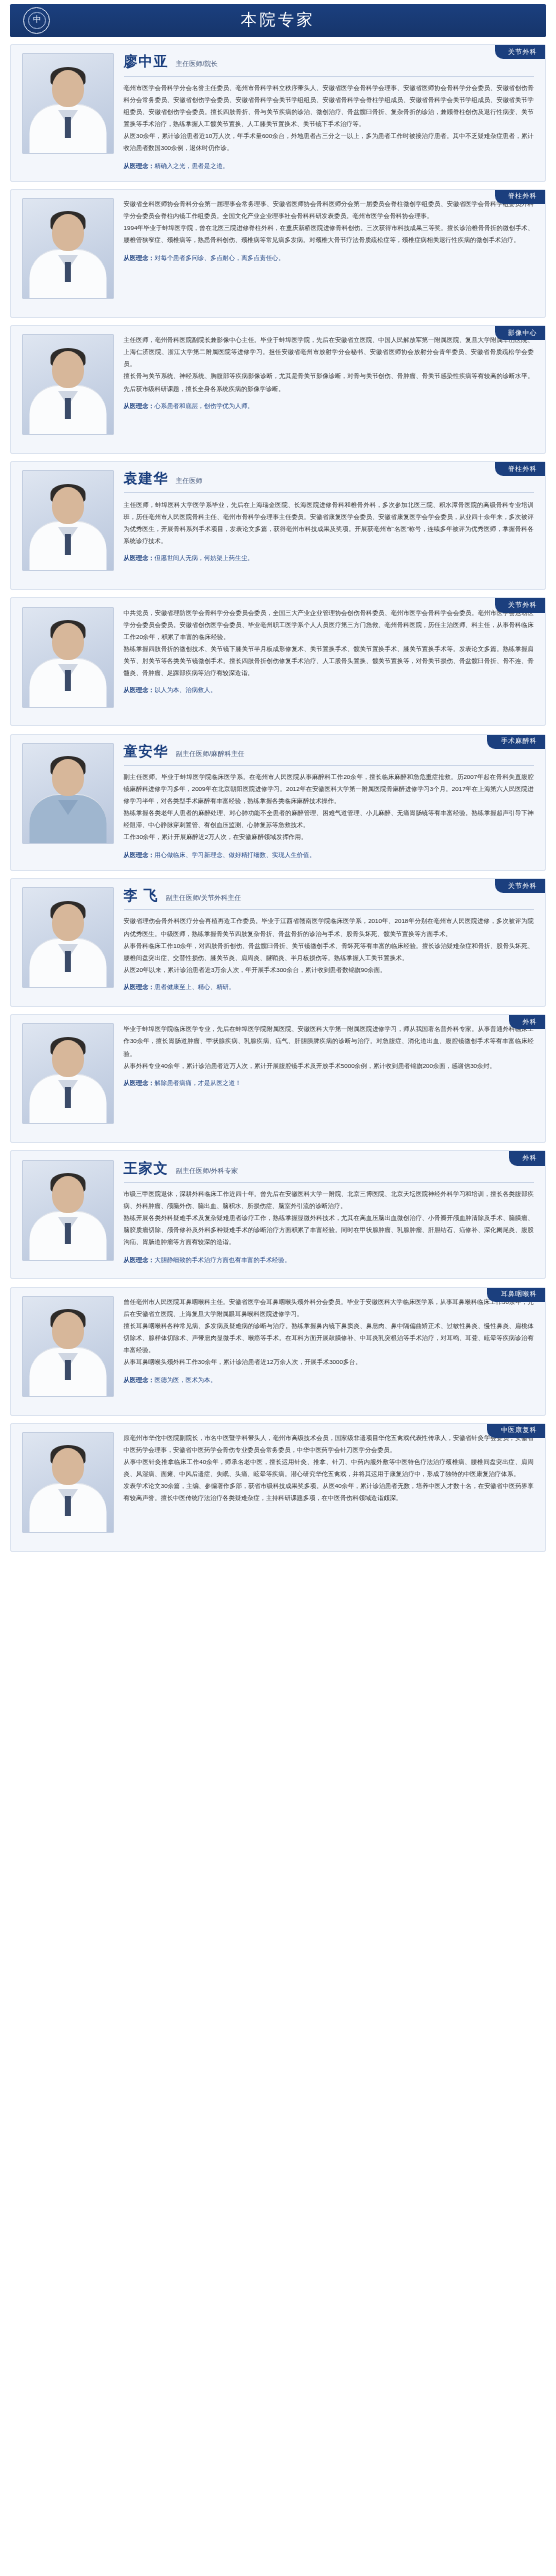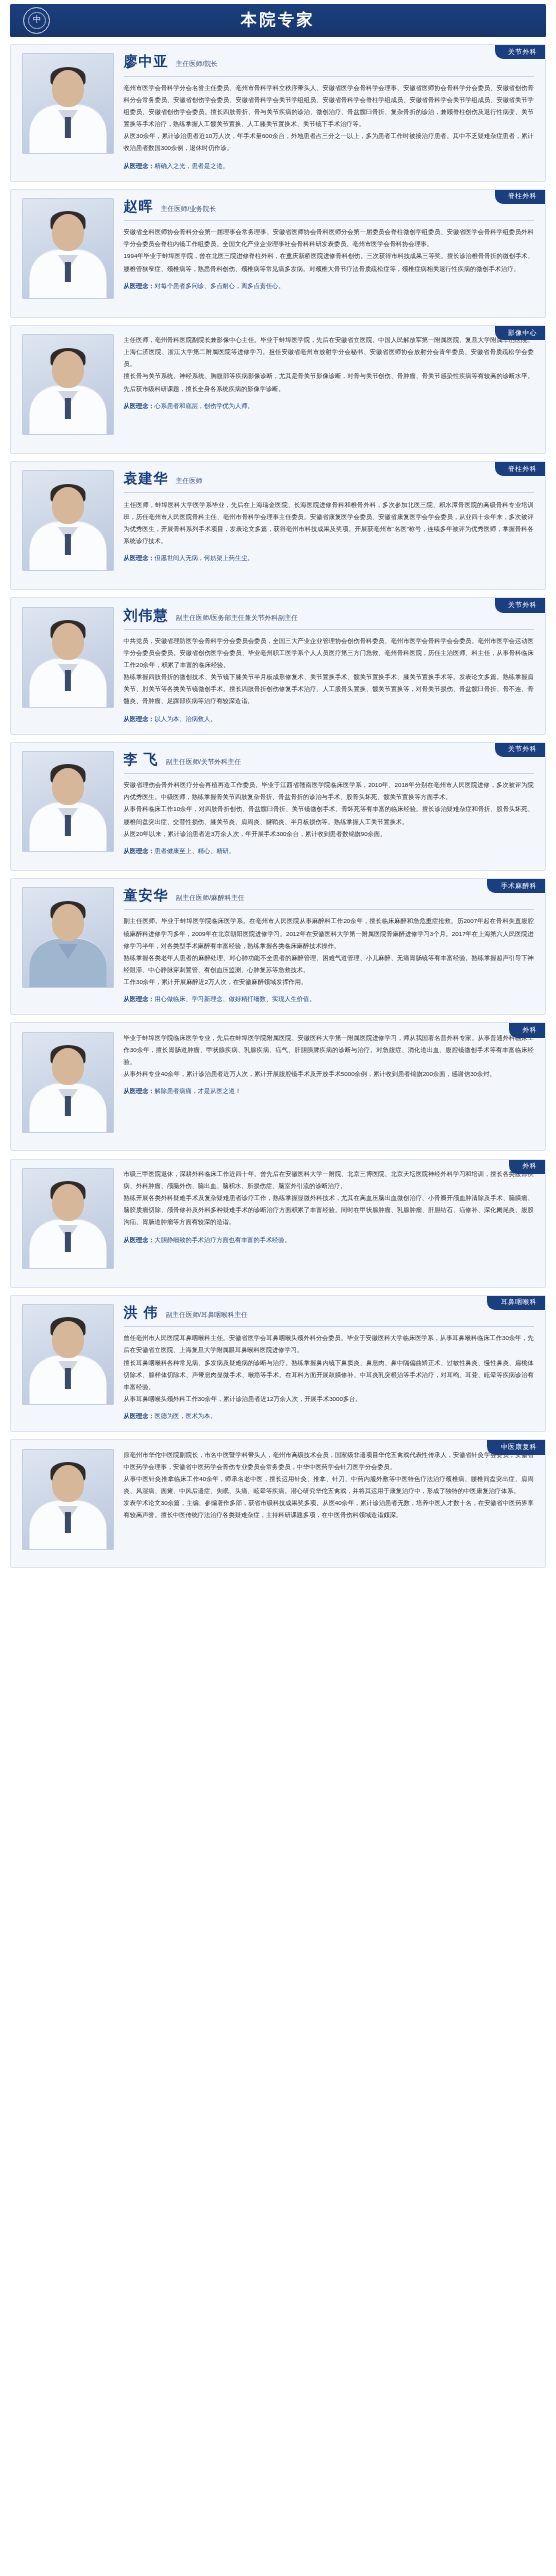--- a/index.html
+++ b/index.html
@@ -38,21 +38,21 @@
   }
   .banner-logo .inner {
     width: 17.5px; height: 17.5px; border-radius: 50%;
     border: 0.5px solid #9fb2d6;
     display:flex; align-items:center; justify-content:center;
     font-size: 8.2px;
   }
   .banner-title {
     color: #ffffff;
     font-size: 16px;
-    font-weight: bold;
+    font-weight: normal;
     letter-spacing: 2.6px;
   }
 
   
   .card {
     position: relative;
     width: 536px;
     margin: 7.2px auto 0 auto;
     background: #f3f6fb;
     border: 0.5px solid #dbe3ef;
@@ -200,24 +200,20 @@
       <div class="photo-col">
         <div class="photo white-coat">
           <div class="body"></div>
           <div class="collar"></div>
           <div class="tie"></div>
           <div class="hair"></div>
           <div class="head"></div>
         </div>
       </div>
       <div class="info-col">
-        <div class="name-row">
-          <span class="name">赵晖</span>
-          <span class="title">主任医师/业务院长</span>
-        </div>
         <p class="bio">安徽省全科医师协会骨科分会第一届理事会常务理事、安徽省医师协会骨科医师分会第一届委员会脊柱微创学组委员、安徽省医学会骨科学组委员外科学分会委员会脊柱内镜工作组委员。全国文化产业企业理事社会骨科科研发表委员。亳州市医学会骨科协会理事。</p>
             <p class="bio">1994年毕业于蚌埠医学院，曾在北医三院进修脊柱外科，在重庆新桥医院进修骨科创伤。三次获得市科技成果三等奖。擅长诊治椎骨骨折的微创手术、腰椎管狭窄症、颈椎病等，熟悉骨科创伤、颈椎病等常见病多发病。对颈椎大骨节疗法骨质疏松症等，颈椎症病相关退行性疾病的微创手术治疗。</p>
         <p class="motto"><b>从医理念：</b><span>对每个患者多问诊、多点耐心，离多点责任心。</span></p>
       </div>
     </div>
       </div>
       <div class="card">
     <div class="dept-tag">影像中心</div>
     <div class="card-body">
       <div class="photo-col">
@@ -264,27 +260,47 @@
       <div class="photo-col">
         <div class="photo white-coat">
           <div class="body"></div>
           <div class="collar"></div>
           <div class="tie"></div>
           <div class="hair"></div>
           <div class="head"></div>
         </div>
       </div>
       <div class="info-col">
-        <div class="name-row">
-          <span class="name">刘伟慧</span>
-          <span class="title">副主任医师/医务部主任兼关节外科副主任</span>
-        </div>
         <p class="bio">中共党员，安徽省理防医学会骨科学分会委员会委员，全国三大产业企业管理协会创伤骨科委员、亳州市医学会骨科学会会委员。亳州市医学会运动医学分会委员会委员。安徽省创伤医学会委员、毕业亳州职工医学系个人人员医疗第三方门急救、亳州骨科医院，历任主治医师、科主任，从事骨科临床工作20余年，积累了丰富的临床经验。</p>
             <p class="bio">熟练掌握四肢骨折的微创技术、关节镜下膝关节半月板成形修复术、关节置换手术、髋关节置换手术、膝关节置换手术等。发表论文多篇。熟练掌握肩关节、肘关节等各类关节镜微创手术。擅长四肢骨折创伤修复手术治疗、人工股骨头置换、髋关节置换等，对骨关节损伤、骨盆髋臼骨折、骨不连、骨髓炎、骨肿瘤、足踝部疾病等治疗有较深造诣。</p>
         <p class="motto"><b>从医理念：</b><span>以人为本、治病救人。</span></p>
+      </div>
+    </div>
+      </div>
+      <div class="card">
+    <div class="dept-tag">手术麻醉科</div>
+    <div class="card-body">
+      <div class="photo-col">
+        <div class="photo blue-scrub">
+          <div class="body"></div>
+          <div class="collar"></div>
+
+          <div class="hair"></div>
+          <div class="head"></div>
+        </div>
+      </div>
+      <div class="info-col">
+        <div class="name-row">
+          <span class="name">童安华</span>
+          <span class="title">副主任医师/麻醉科主任</span>
+        </div>
+        <p class="bio">副主任医师。毕业于蚌埠医学院临床医学系。在亳州市人民医院从事麻醉科工作20余年，擅长临床麻醉和急危重症抢救。历2007年起在骨科失直腹腔镜麻醉科进修学习多年，2009年在北京朝阳医院进修学习。2012年在安徽医科大学第一附属医院骨麻醉进修学习3个月。2017年在上海第六人民医院进修学习半年，对各类型手术麻醉有丰富经验，熟练掌握各类临床麻醉技术操作。</p>
+            <p class="bio">熟练掌握各类老年人患者的麻醉处理、对心肺功能不全患者的麻醉管理、困难气道管理、小儿麻醉、无痛胃肠镜等有丰富经验。熟练掌握超声引导下神经阻滞、中心静脉穿刺置管、有创血压监测、心肺复苏等急救技术。</p>
+            <p class="bio">工作30余年，累计开展麻醉近2万人次，在安徽麻醉领域发挥作用。</p>
+        <p class="motto"><b>从医理念：</b><span>用心做临床、学习新理念、做好精打细数、实现人生价值。</span></p>
       </div>
     </div>
       </div>
       <div class="card">
     <div class="dept-tag">关节外科</div>
     <div class="card-body">
       <div class="photo-col">
         <div class="photo white-coat">
           <div class="body"></div>
           <div class="collar"></div>
@@ -299,44 +315,20 @@
           <span class="title">副主任医师/关节外科主任</span>
         </div>
         <p class="bio">安徽省理伤会骨外科医疗分会再植再造工作委员。毕业于江西省赣南医学院临床医学系，2010年、2018年分别在亳州市人民医院进修，多次被评为院内优秀医生。中级医师，熟练掌握骨关节四肢复杂骨折、骨盆骨折的诊治与手术、股骨头坏死、髋关节置换等方面手术。</p>
             <p class="bio">从事骨科临床工作10余年，对四肢骨折创伤、骨盆髋臼骨折、关节镜微创手术、骨坏死等有丰富的临床经验。擅长诊治疑难杂症和骨折、股骨头坏死、腰椎间盘突出症、交替性损伤、膝关节炎、肩周炎、腱鞘炎、半月板损伤等。熟练掌握人工关节置换术。</p>
             <p class="bio">从医20年以来，累计诊治患者近3万余人次，年开展手术300余台，累计收到患者数锦旗90余面。</p>
         <p class="motto"><b>从医理念：</b><span>患者健康至上、精心、精研。</span></p>
       </div>
     </div>
       </div>
       <div class="card">
-    <div class="dept-tag">手术麻醉科</div>
-    <div class="card-body">
-      <div class="photo-col">
-        <div class="photo blue-scrub">
-          <div class="body"></div>
-          <div class="collar"></div>
-
-          <div class="hair"></div>
-          <div class="head"></div>
-        </div>
-      </div>
-      <div class="info-col">
-        <div class="name-row">
-          <span class="name">童安华</span>
-          <span class="title">副主任医师/麻醉科主任</span>
-        </div>
-        <p class="bio">副主任医师。毕业于蚌埠医学院临床医学系。在亳州市人民医院从事麻醉科工作20余年，擅长临床麻醉和急危重症抢救。历2007年起在骨科失直腹腔镜麻醉科进修学习多年，2009年在北京朝阳医院进修学习。2012年在安徽医科大学第一附属医院骨麻醉进修学习3个月。2017年在上海第六人民医院进修学习半年，对各类型手术麻醉有丰富经验，熟练掌握各类临床麻醉技术操作。</p>
-            <p class="bio">熟练掌握各类老年人患者的麻醉处理、对心肺功能不全患者的麻醉管理、困难气道管理、小儿麻醉、无痛胃肠镜等有丰富经验。熟练掌握超声引导下神经阻滞、中心静脉穿刺置管、有创血压监测、心肺复苏等急救技术。</p>
-            <p class="bio">工作30余年，累计开展麻醉近2万人次，在安徽麻醉领域发挥作用。</p>
-        <p class="motto"><b>从医理念：</b><span>用心做临床、学习新理念、做好精打细数、实现人生价值。</span></p>
-      </div>
-    </div>
-      </div>
-      <div class="card">
     <div class="dept-tag">外科</div>
     <div class="card-body">
       <div class="photo-col">
         <div class="photo white-coat">
           <div class="body"></div>
           <div class="collar"></div>
           <div class="tie"></div>
           <div class="hair"></div>
           <div class="head"></div>
         </div>
@@ -354,43 +346,43 @@
       <div class="photo-col">
         <div class="photo white-coat">
           <div class="body"></div>
           <div class="collar"></div>
           <div class="tie"></div>
           <div class="hair"></div>
           <div class="head"></div>
         </div>
       </div>
       <div class="info-col">
+        <div class="name-row">
+          <span class="name">王家文</span>
+          <span class="title">副主任医师/外科专家</span>
+        </div>
         <p class="bio">市级三甲医院退休，深耕外科临床工作近四十年。曾先后在安徽医科大学一附院、北京三博医院、北京天坛医院神经外科学习和培训，擅长各类腹部疾病、外科肿瘤、颅脑外伤、脑出血、脑积水、所损伤症、脑室外引流的诊断治疗。</p>
             <p class="bio">熟练开展各类外科疑难手术及复杂疑难患者诊疗工作，熟练掌握显微外科技术，尤其在高血压脑出血微创治疗、小骨瓣开颅血肿清除及手术、脑膜瘤、脑胶质瘤切除、颅骨修补及外科多种疑难手术的诊断治疗方面积累了丰富经验。同时在甲状腺肿瘤、乳腺肿瘤、肝胆结石、疝修补、深化阑尾炎、腹股沟疝、胃肠道肿瘤等方面有较深的造诣。</p>
         <p class="motto"><b>从医理念：</b><span>大胆静细致的手术治疗方面也有丰富的手术经验。</span></p>
       </div>
     </div>
       </div>
       <div class="card">
     <div class="dept-tag">耳鼻咽喉科</div>
     <div class="card-body">
       <div class="photo-col">
         <div class="photo white-coat">
           <div class="body"></div>
           <div class="collar"></div>
           <div class="tie"></div>
           <div class="hair"></div>
           <div class="head"></div>
         </div>
       </div>
       <div class="info-col">
-        <div class="name-row">
-          <span class="name">洪 伟</span>
-          <span class="title">副主任医师/耳鼻咽喉科主任</span>
-        </div>
         <p class="bio">曾任亳州市人民医院耳鼻咽喉科主任。安徽省医学会耳鼻咽喉头颈外科分会委员。毕业于安徽医科大学临床医学系，从事耳鼻喉科临床工作30余年，先后在安徽省立医院、上海复旦大学附属眼耳鼻喉科医院进修学习。</p>
             <p class="bio">擅长耳鼻咽喉科各种常见病、多发病及疑难病的诊断与治疗。熟练掌握鼻内镜下鼻窦炎、鼻息肉、鼻中隔偏曲矫正术、过敏性鼻炎、慢性鼻炎、扁桃体切除术、腺样体切除术、声带息肉显微手术、喉癌等手术。在耳科方面开展鼓膜修补、中耳炎乳突根治等手术治疗，对耳鸣、耳聋、眩晕等疾病诊治有丰富经验。</p>
             <p class="bio">从事耳鼻咽喉头颈外科工作30余年，累计诊治患者近12万余人次，开展手术3000多台。</p>
         <p class="motto"><b>从医理念：</b><span>医德为医，医术为本。</span></p>
       </div>
     </div>
       </div>
       <div class="card">
     <div class="dept-tag">中医康复科</div>
     <div class="card-body">

